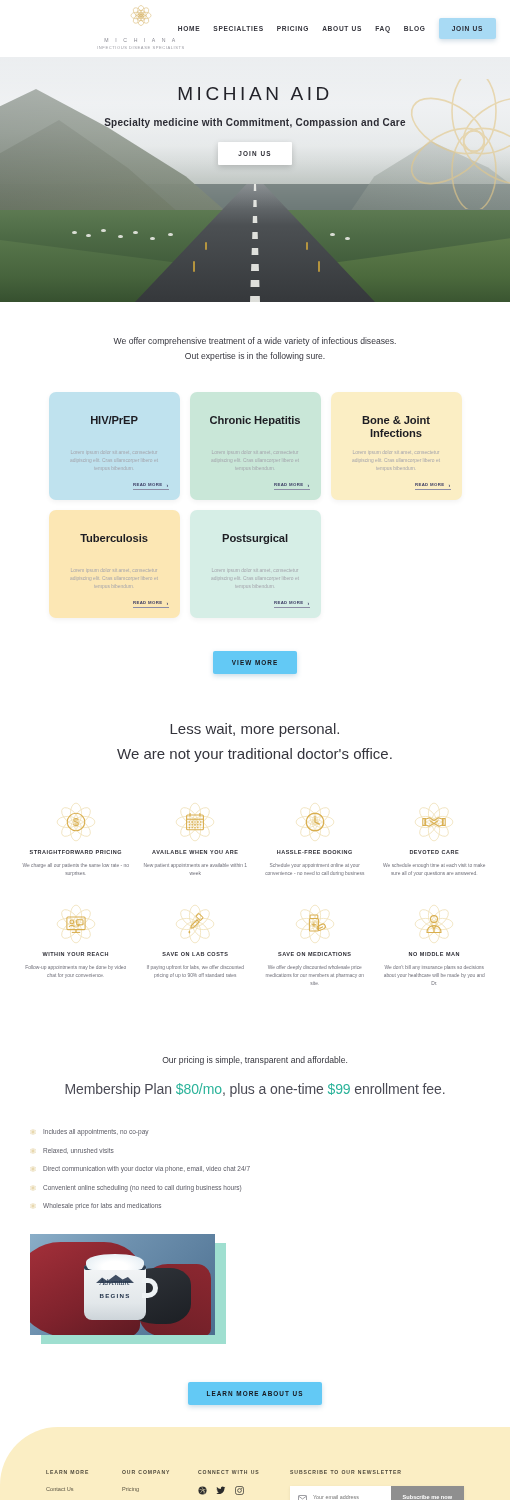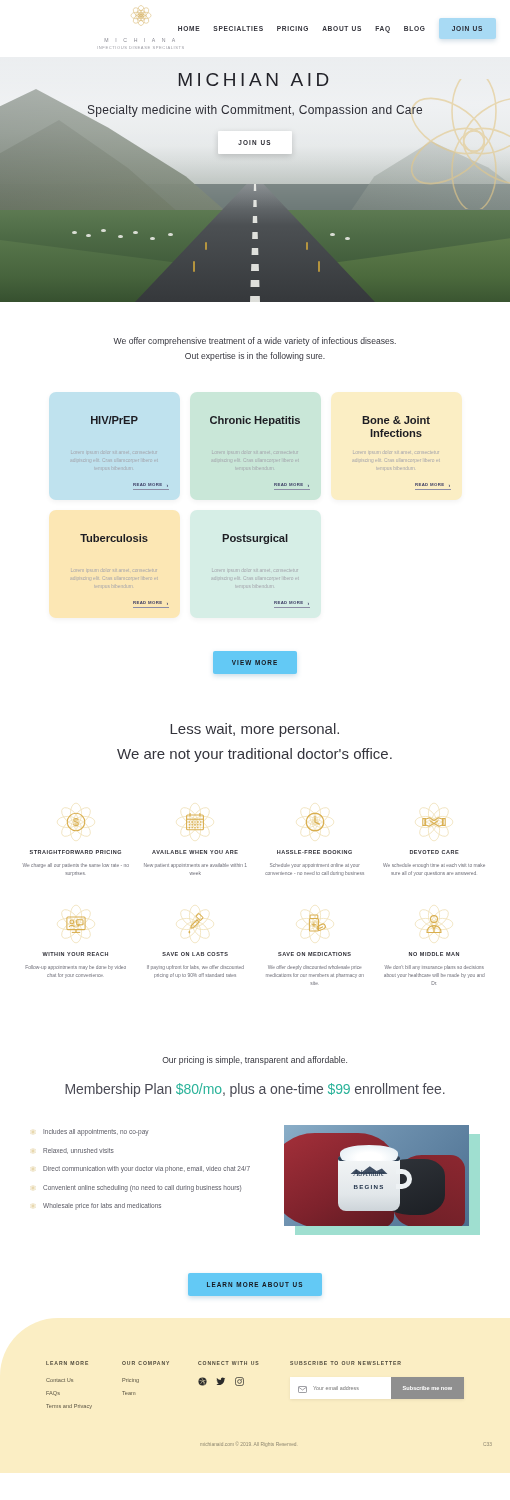--- a/index.html
+++ b/index.html
@@ -133,28 +133,28 @@
   .sheep { position: absolute; width: 5px; height: 3.4px; border-radius: 50%; background: #e9eae4; opacity: .9; }
   .post { position: absolute; width: 1.6px; height: 11px; background: #c9a23d; border-radius: 1px; opacity:.85; }
   .hero-fade {
     position: absolute; inset: 0;
     background: linear-gradient(180deg, rgba(255,255,255,0.52) 0%, rgba(255,255,255,0.30) 30%, rgba(255,255,255,0.0) 62%);
   }
   .hero-ornament {
     position: absolute; right: -36px; top: 22px; opacity: .62;
   }
   .hero-inner {
-    position: relative; z-index: 6; text-align: center; padding-top: 12px;
+    position: relative; z-index: 6; text-align: center; padding-top: 26px;
   }
   .hero-title {
     font-size: 19px; letter-spacing: 3.6px; font-weight: 500; color: #23232a;
   }
   .hero-sub {
-    margin-top: 12px; font-size: 12px; letter-spacing: 0.25px;
-    font-weight: 400; color: #2c2c34;
+    margin-top: 12px; font-size: 10px; letter-spacing: 0.25px;
+    font-weight: 700; color: #2c2c34;
   }
   .hero-btn {
     margin-top: 14px; background: #ffffff; border: none;
     font-size: 6.4px; letter-spacing: 1.1px; font-weight: 700; color: #2b2b33;
     padding: 8px 20px; cursor: pointer; border-radius: 1px;
     box-shadow: 0 2px 6px rgba(0,0,0,.18); font-family: inherit;
   }
 
   
   .intro {
@@ -219,21 +219,21 @@
     text-align: center; margin-top: 68px;
     font-size: 8.6px; font-weight: 500; color: #34343c;
   }
   .pricing-plan {
     text-align: center; margin-top: 16px; font-size: 14px;
     font-weight: 400; color: #4b4b55; letter-spacing: -0.1px;
   }
   .price { color: #2bb39a; font-weight: 500; }
 
   .plan-row {
-    display: flex; gap: 14px; padding: 0 30px; margin-top: 28px; align-items: flex-start;
+    display: flex; gap: 14px; padding: 0 30px; margin-top: 28px; align-items: flex-start; flex-direction: column;
   }
   .plan-list { flex: 1 1 auto; padding-top: 2px; }
   .plan-li {
     display: flex; gap: 7px; align-items: flex-start; margin-bottom: 7px;
     font-size: 6.5px; line-height: 1.62; color: #5a5a64;
   }
   .li-mark { flex: 0 0 auto; margin-top: 1px; }
   .photo-wrap { position: relative; width: 196px; height: 110px; flex: 0 0 auto; }
   .photo-frame {
     position: absolute; left: 11px; top: 9px; width: 185px; height: 101px;

